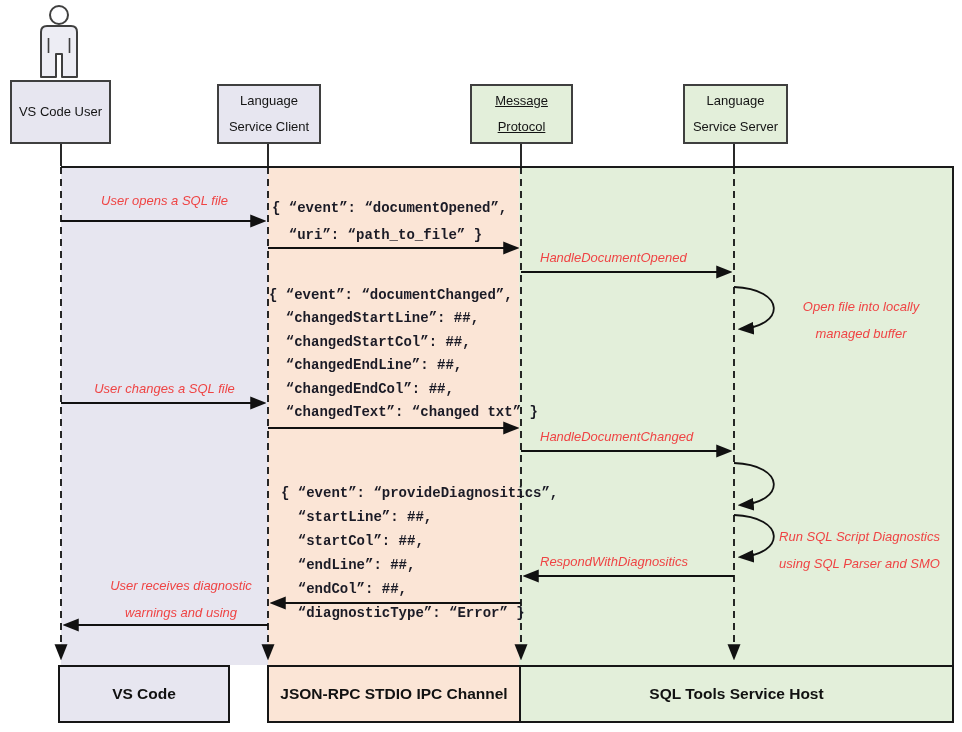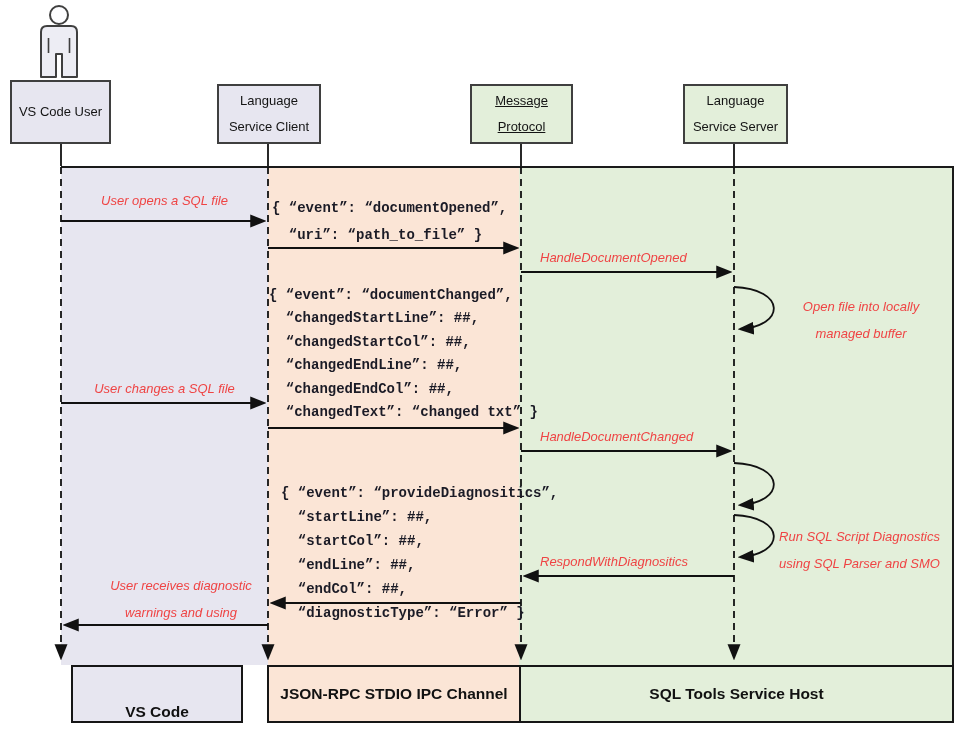--- a/index.html
+++ b/index.html
@@ -23,21 +23,21 @@
   #band{position:absolute;left:61px;top:166px;width:893px;height:499px;
         border-top:2px solid var(--line);border-right:2px solid var(--line);}
   .col{position:absolute;top:0;bottom:0;}
   #col-lavender{left:0;width:207px;background:var(--lavender);}
   #col-peach{left:207px;width:251px;background:var(--peach);}
   #col-green{left:458px;right:0;background:var(--green);}
 
   
   .bbox{position:absolute;top:665px;height:58px;border:2px solid #161616;display:flex;
         align-items:center;justify-content:center;font-weight:bold;font-size:15.5px;color:#111;}
-  #foot-vscode{left:71px;width:172px;background:var(--lavender);align-items:flex-end;}
+  #foot-vscode{left:58px;width:172px;background:var(--lavender);}
   #foot-ipc{left:267px;width:254px;background:var(--peach);}
   #foot-host{left:519px;width:435px;background:var(--green);}
 
   
   #wires{position:absolute;left:0;top:0;width:962px;height:732px;pointer-events:none;}
 
   
   .lbl{position:absolute;font-style:italic;font-size:13px;color:#ef4444;white-space:nowrap;}
   .lbl.ctr{text-align:center;white-space:normal;}
   #lbl-open{left:61px;width:207px;top:193px;}

